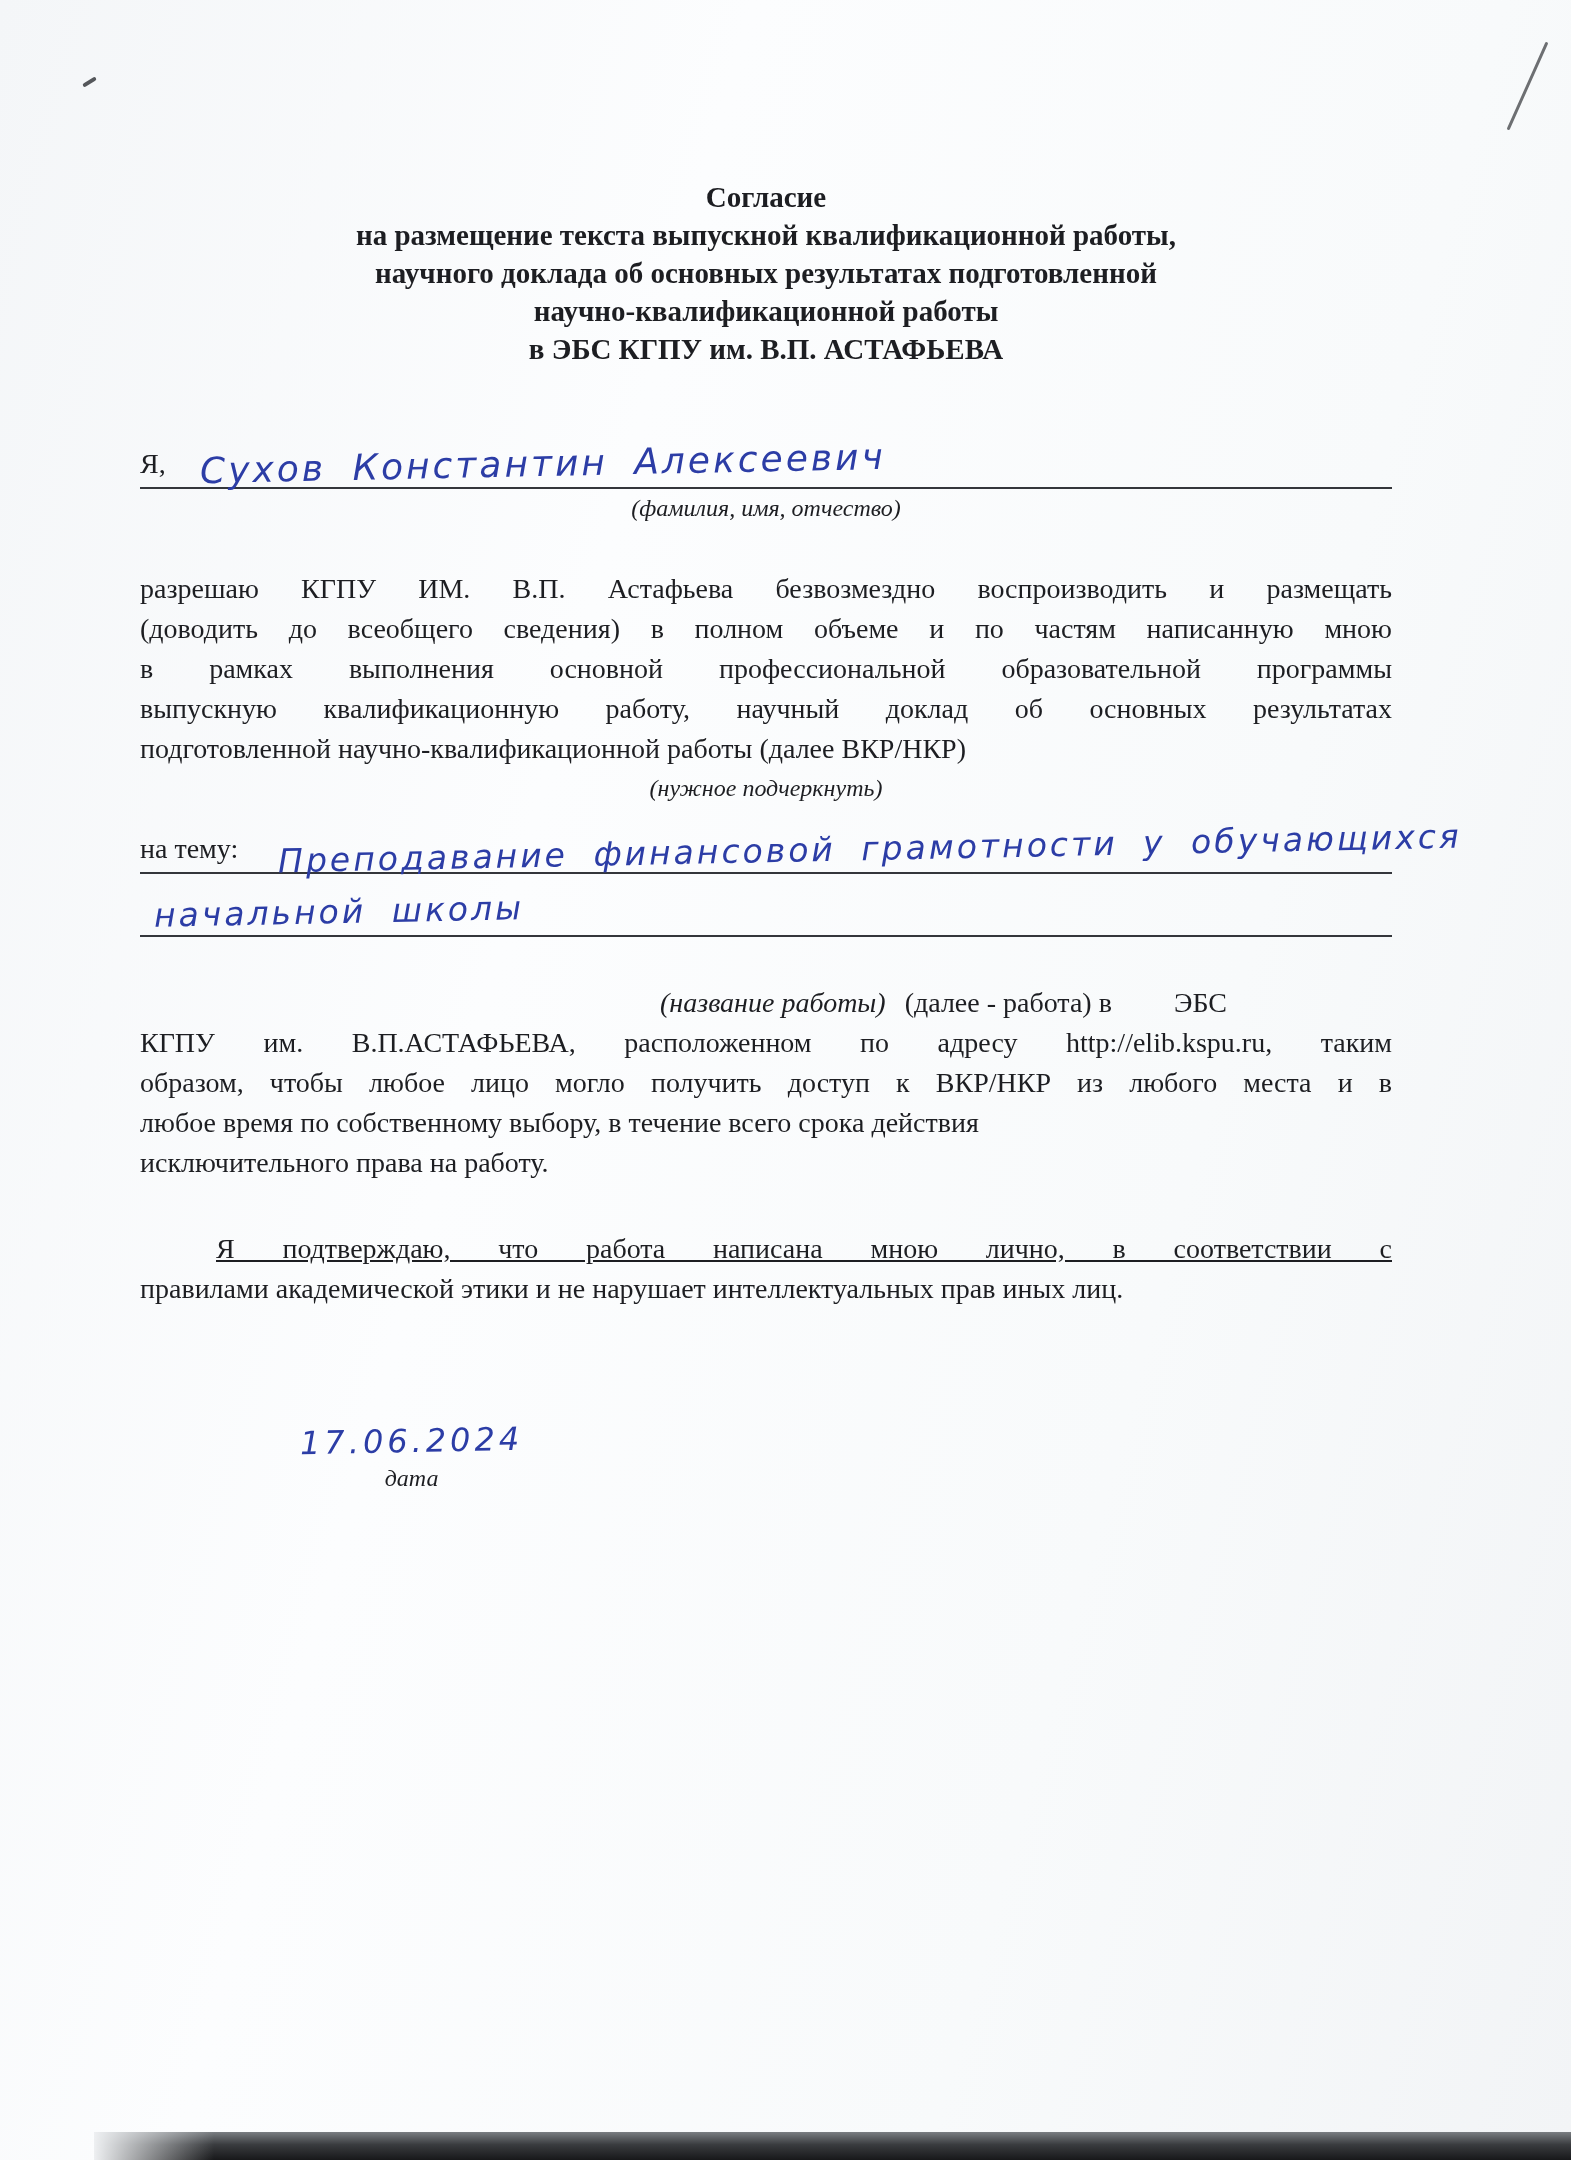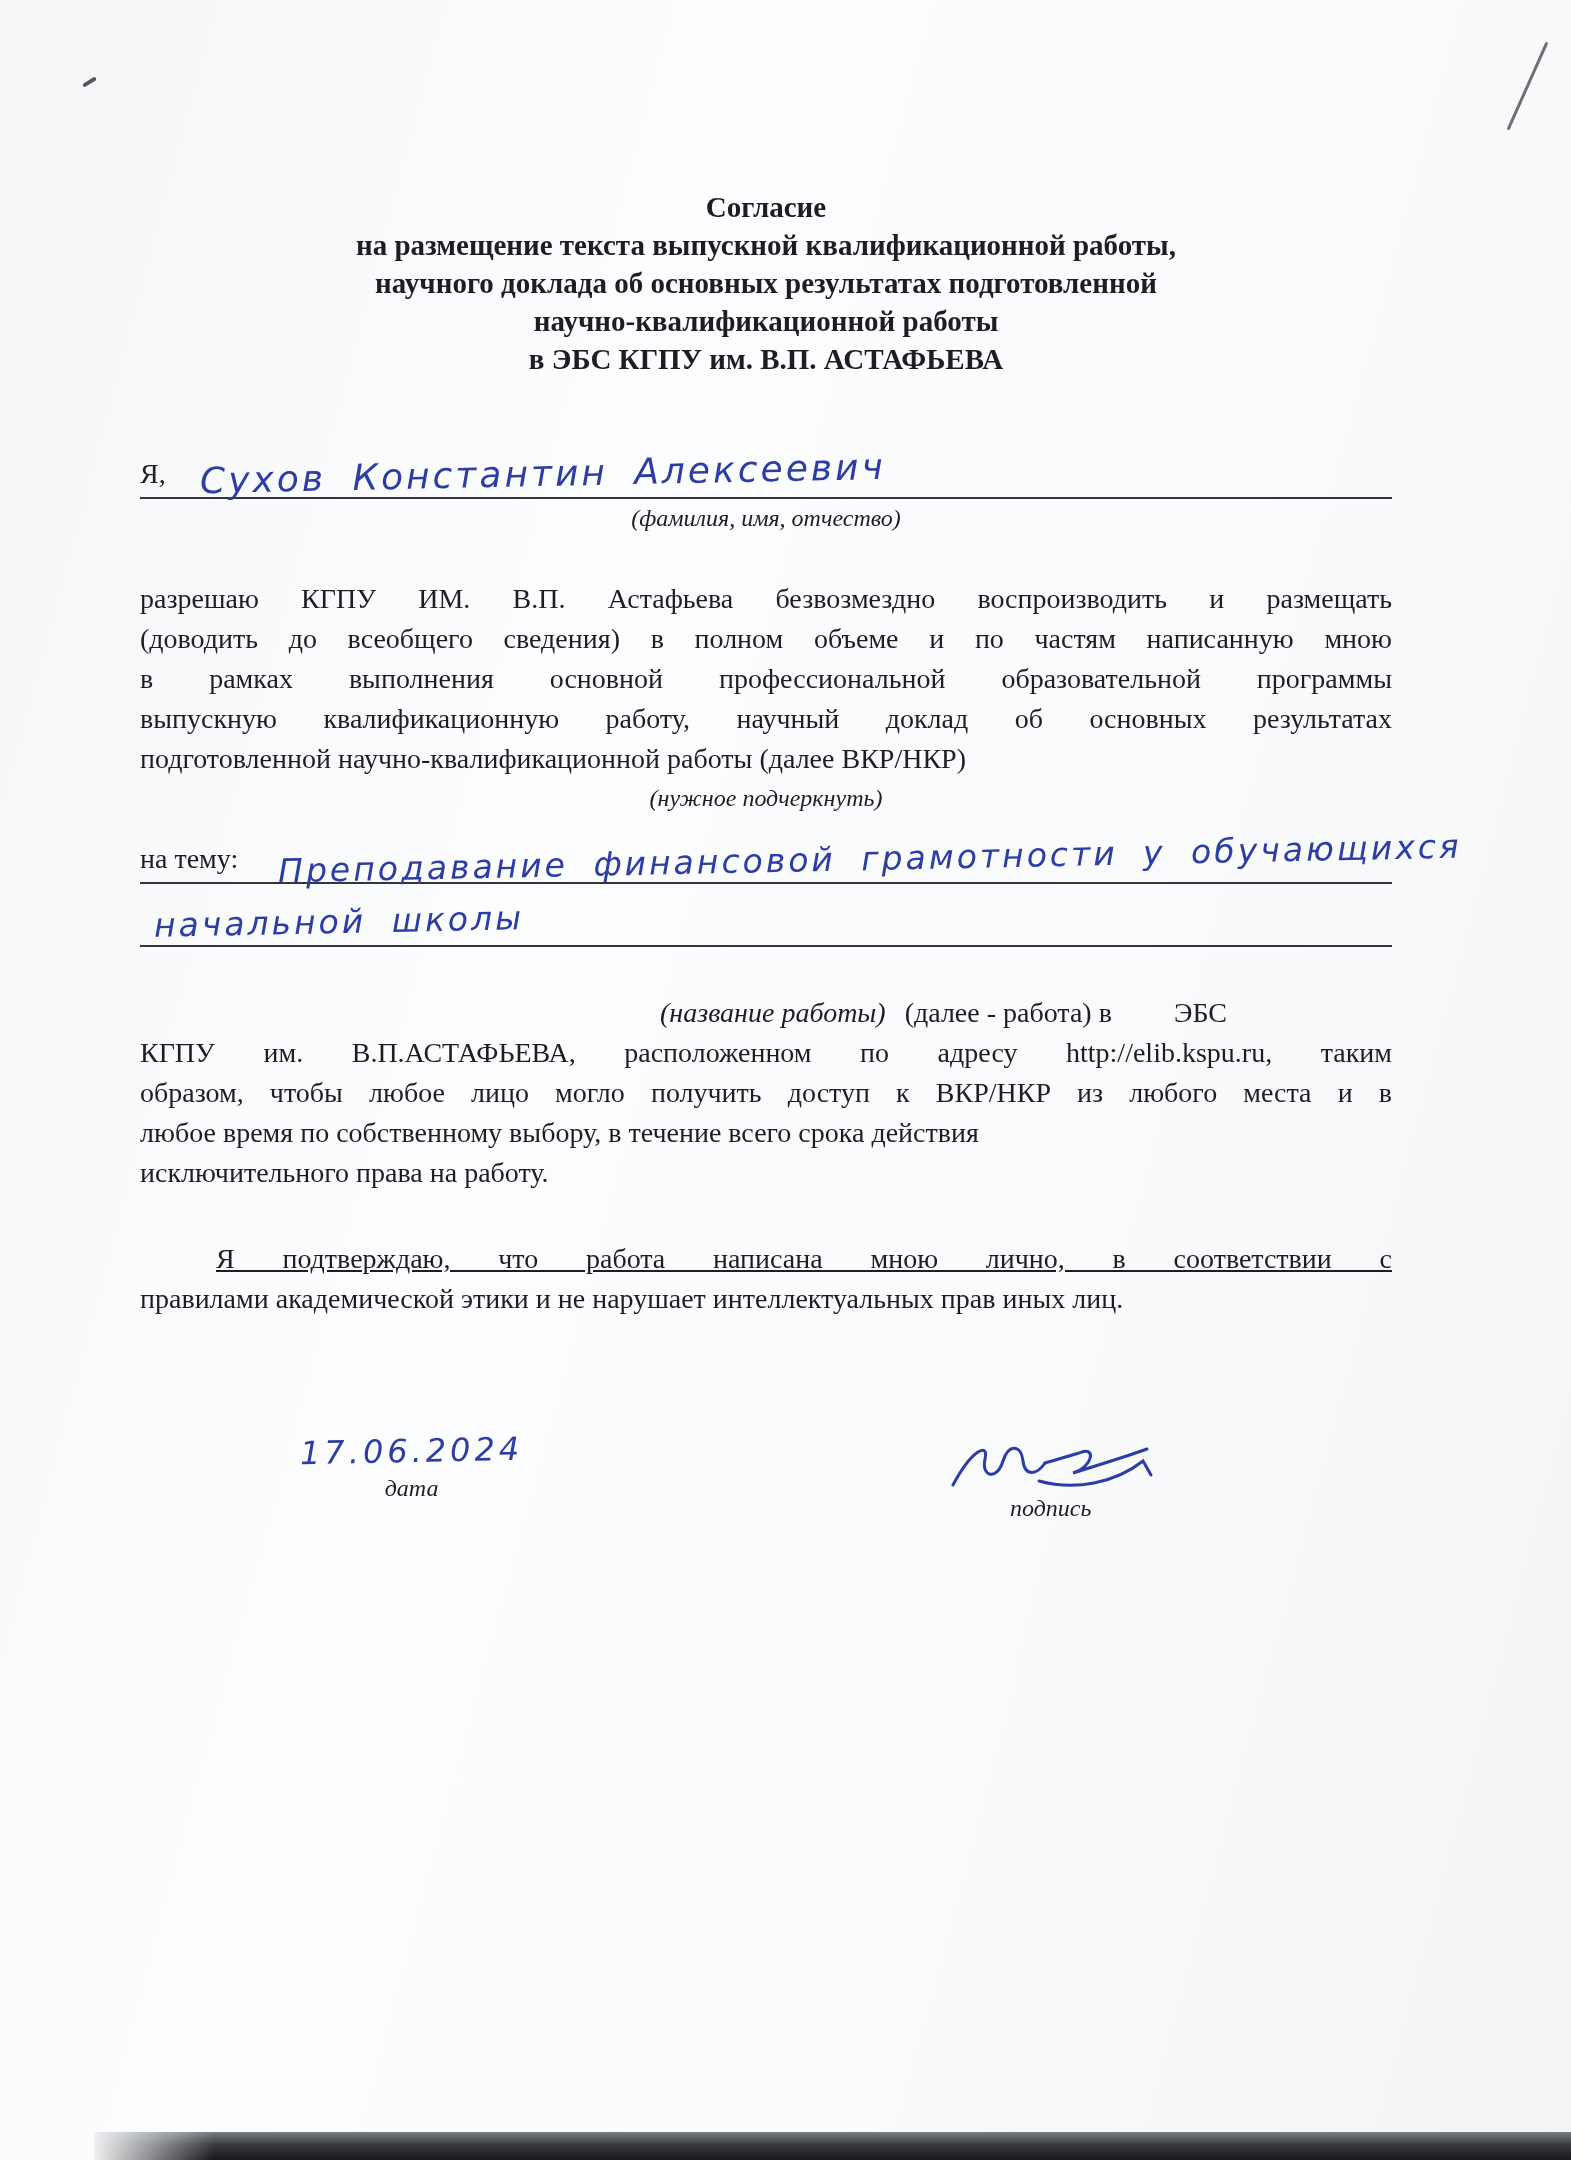--- a/index.html
+++ b/index.html
@@ -1,21 +1,21 @@
 <!DOCTYPE html>
 <html style="--ink: #2c3da6;"><head>
 <meta charset="utf-8">
 <style>
   html,body{margin:0;padding:0;}
   body{
     width:1571px;height:2160px;position:relative;overflow:hidden;
     background:linear-gradient(105deg,#f4f6f8 0%,#fcfdfe 35%,#f8fafb 70%,#f2f4f6 100%);
     font-family:"Liberation Serif",serif;color:#1d1e22;
   }
-  .doc{position:absolute;left:140px;top:188px;width:1252px;font-size:28px;line-height:40px;}
+  .doc{position:absolute;left:140px;top:178px;width:1252px;font-size:28px;line-height:40px;}
   
   .title{font-weight:bold;text-align:center;font-size:29px;line-height:38px;margin-bottom:58px;}
   
   .jl{display:block;text-align:justify;text-align-last:justify;}
   .pl{display:block;text-align:left;}
   
   .hw{
     display:inline-block;font-family:"DejaVu Sans",sans-serif;font-style:italic;
     color:var(--ink,#2c3da6);letter-spacing:3px;word-spacing:12px;
     transform:rotate(-1.2deg);white-space:nowrap;
@@ -110,28 +110,18 @@
   <div class="confirm">
     <span class="jl first">Я подтверждаю, что работа написана мною лично, в соответствии с</span>
     <span class="pl">правилами академической этики и не нарушает интеллектуальных прав иных лиц.</span>
   </div>
 
   <div class="footer">
     <div class="date-block">
       <span class="hw">17.06.2024</span>
       <div class="caption">дата</div>
     </div>
-    <div class="sign-block">
-      <svg width="215" height="82" viewBox="0 0 215 82">
-        <g fill="none" stroke="#2c3da6" stroke-width="3" stroke-linecap="round">
-          <path d="M10 54 C 28 20, 46 10, 42 28 C 38 46, 54 50, 60 30 C 66 12, 78 14, 80 30 C 82 46, 94 44, 102 32"></path>
-          <path d="M102 32 L 136 22 C 154 14, 150 36, 130 42 C 162 32, 188 24, 204 18"></path>
-          <path d="M96 50 C 132 60, 172 52, 200 30 L 208 44"></path>
-        </g>
-      </svg>
-      <div class="caption">подпись</div>
-    </div>
   </div>
 
 </div>
 
 <div class="bottom-band"></div>
 <div class="bottom-band-fade"></div>
 
 </body></html>

